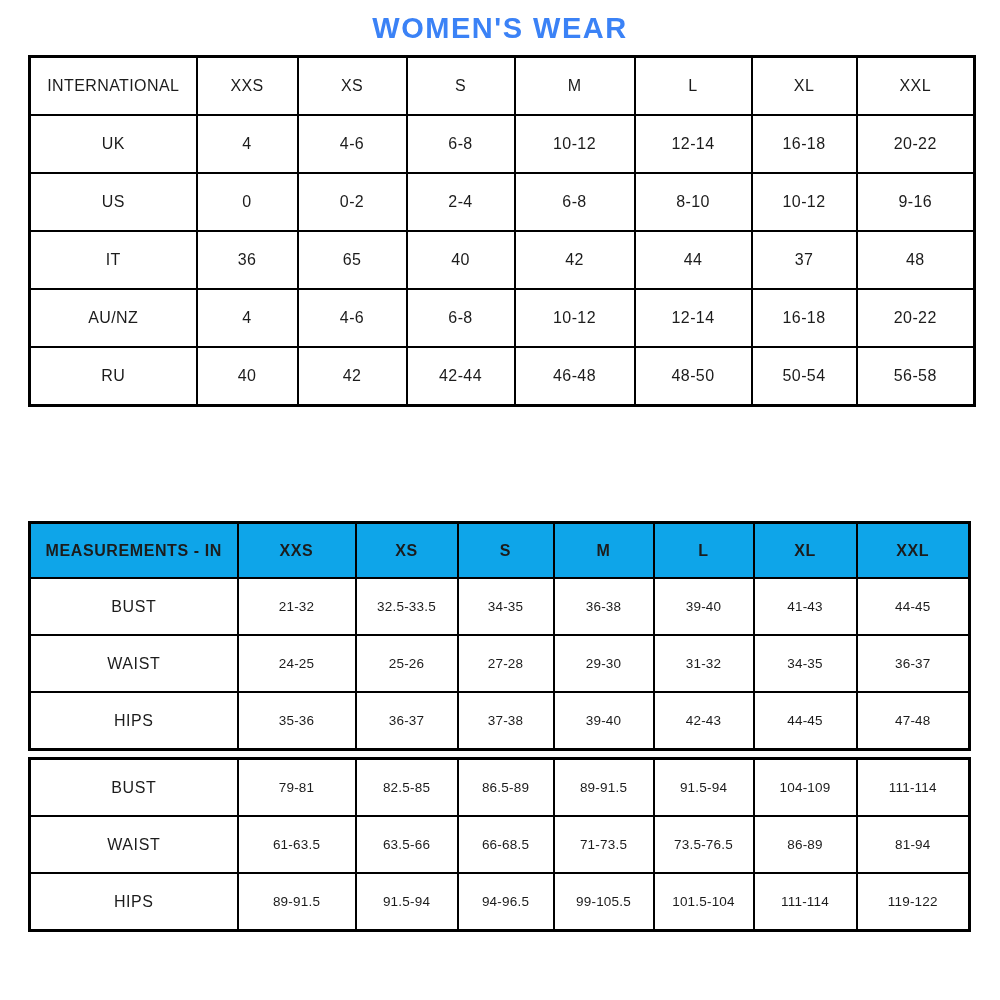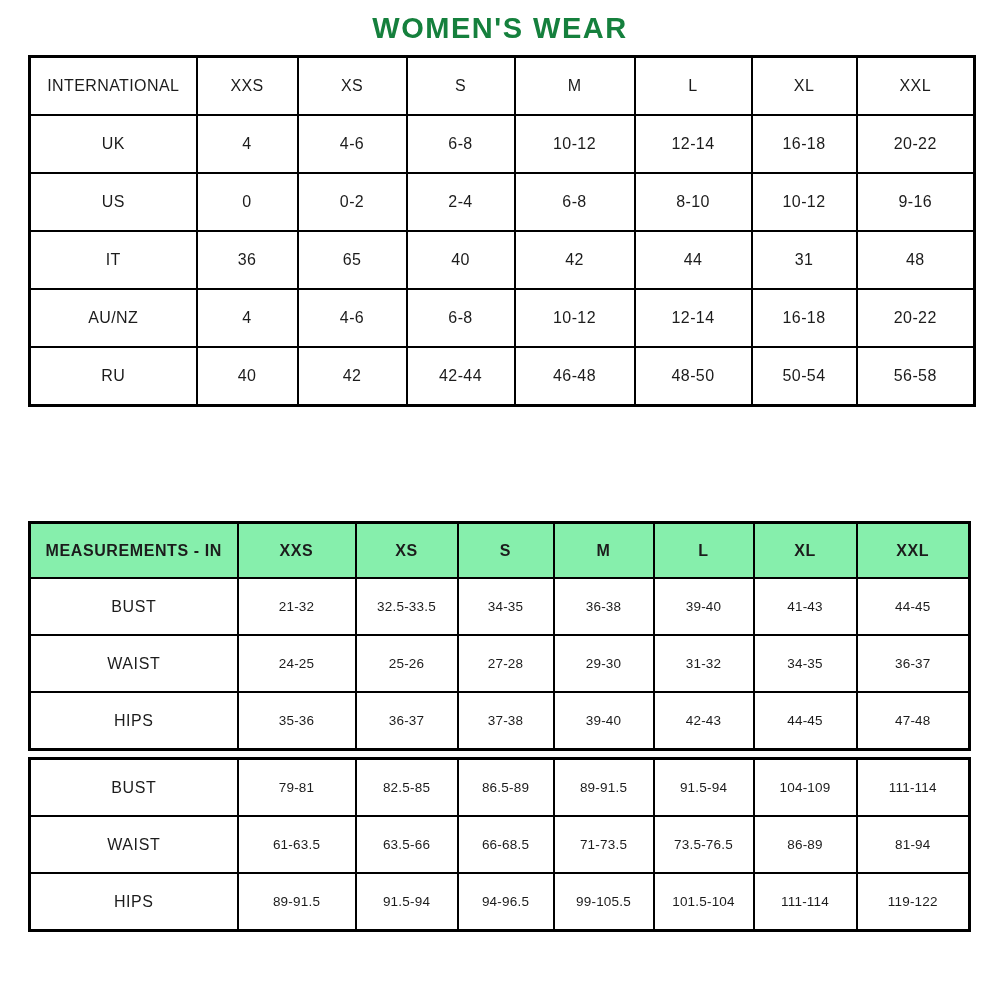--- a/index.html
+++ b/index.html
@@ -18,21 +18,21 @@
   }
   .title {
     position: absolute;
     top: 12px;
     left: 0;
     width: 100%;
     text-align: center;
     font-size: 29px;
     font-weight: 700;
     letter-spacing: 1.5px;
-    color: #15803d;
+    color: #3b82f6;
   }
   table {
     position: absolute;
     border-collapse: collapse;
     table-layout: fixed;
     border: 3px solid #000000;
   }
   td, th {
     border: 2px solid #000000;
     text-align: center;
@@ -50,21 +50,21 @@
     font-weight: 700;
     font-size: 17px;
     letter-spacing: 0.8px;
   }
   
   #t2 { left: 28px; top: 521px; width: 940px; }
   #t3 { left: 28px; top: 757px; width: 940px; }
   #t2 th { height: 53px; }
   #t3 th { height: 56px; }
   #t2 th, #t3 th {
-    background: #86efac;
+    background: #0ea5e9;
     font-weight: 700;
     font-size: 16px;
     letter-spacing: 0.6px;
   }
   #t2 td { height: 55px; }
   #t3 td { height: 55px; }
   .row-label { font-size: 16px; letter-spacing: 0.6px; }
   .val { font-size: 13.5px; letter-spacing: 0.2px; border-radius: 20px; }
 </style>
 </head>
@@ -116,21 +116,21 @@
         <td>10-12</td>
         <td>9-16</td>
       </tr>
       <tr>
         <td>IT</td>
         <td>36</td>
         <td>65</td>
         <td>40</td>
         <td>42</td>
         <td>44</td>
-        <td>31</td>
+        <td>37</td>
         <td>48</td>
       </tr>
       <tr>
         <td>AU/NZ</td>
         <td>4</td>
         <td>4-6</td>
         <td>6-8</td>
         <td>10-12</td>
         <td>12-14</td>
         <td>16-18</td>

